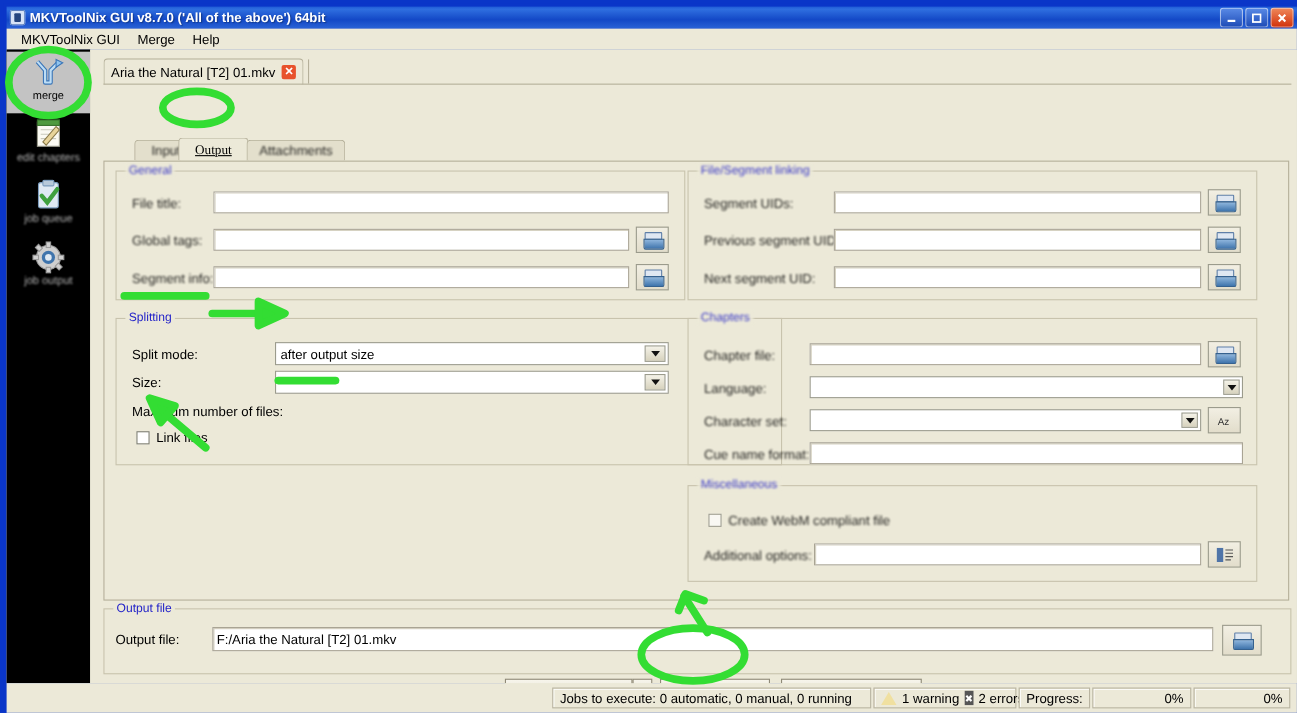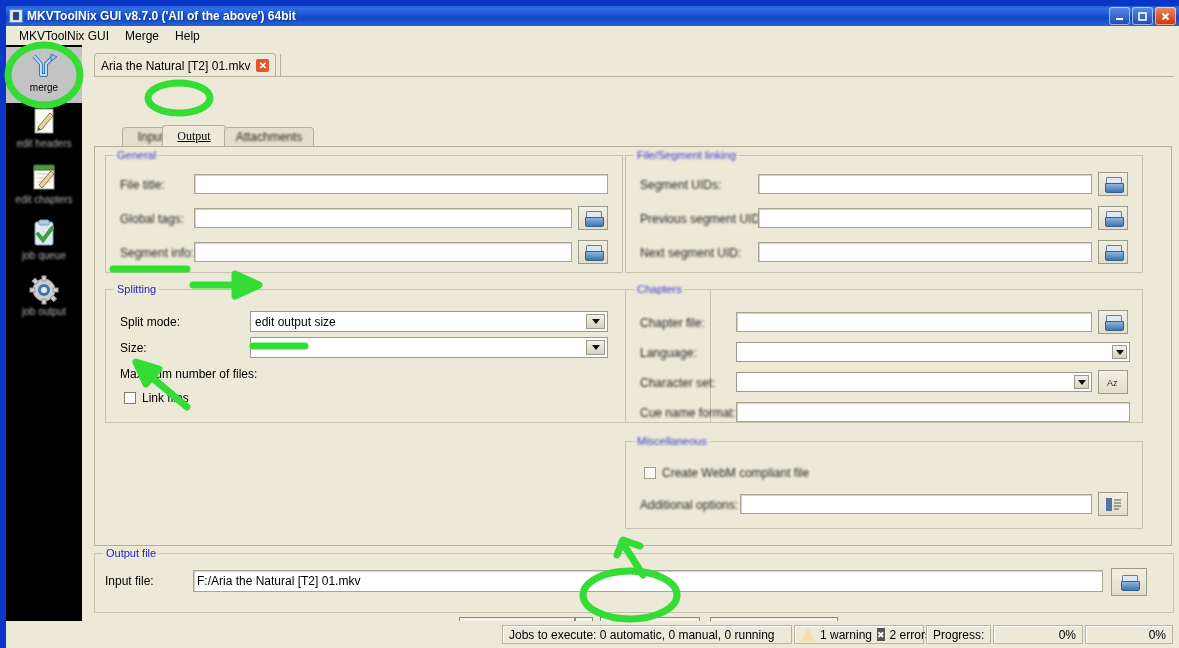--- a/index.html
+++ b/index.html
@@ -141,30 +141,20 @@
         <span class="side-ico">
           <svg viewBox="0 0 32 30" width="32" height="30">
             <path d="M6 5 L13 13 L13 24 L18 24 L18 13 L26 5" stroke="#3b76b8" stroke-width="4" fill="none" stroke-linejoin="round"></path>
             <path d="M6 5 L13 13 L13 24 L18 24 L18 13 L26 5" stroke="#bdddf5" stroke-width="2" fill="none" stroke-linejoin="round"></path>
             <path d="M23 3 L29 6 L23 10 Z" fill="#8fc4ef" stroke="#3b76b8"></path>
           </svg>
         </span>
         <span class="side-lbl">merge</span>
       </div>
 
-      <div class="side-item">
-        <span class="side-ico">
-          <svg viewBox="0 0 32 30" width="32" height="30">
-            <rect x="7" y="2" width="18" height="24" fill="#fbfaf3" stroke="#9b9b8c"></rect>
-            <path d="M10 20 L22 6 L25 9 L13 23 Z" fill="#e8d49a" stroke="#8a7a4a"></path>
-            <path d="M10 20 L13 23 L9 24 Z" fill="#6b6b6b"></path>
-          </svg>
-        </span>
-        <span class="side-lbl blur">edit headers</span>
-      </div>
 
       <div class="side-item">
         <span class="side-ico">
           <svg viewBox="0 0 32 30" width="32" height="30">
             <rect x="6" y="4" width="20" height="22" fill="#fbfaf3" stroke="#9b9b8c"></rect>
             <rect x="6" y="2" width="20" height="5" fill="#4f9a3f" stroke="#36702a"></rect>
             <g stroke="#c9c9bb">
                 <line x1="9" y1="11" x2="23" y2="11"></line>
                 <line x1="9" y1="15" x2="23" y2="15"></line>
                 <line x1="9" y1="19" x2="23" y2="19"></line>
@@ -258,21 +248,21 @@
                   <span class="bot"></span>
                 </span>
             </div>
           </div>
 
           <div class="gbox" style="left:10px;top:142px;width:606px;height:134px;">
             <span class="gtitle">Splitting</span>
 
             <span class="lbl" style="left:14px;top:25px;">Split mode:</span>
             <div class="combo" style="left:144px;top:21px;width:358px;height:21px;">
-              <span>edit output size</span>
+              <span>after output size</span>
               <span class="arrow"></span>
             </div>
 
             <span class="lbl" style="left:14px;top:51px;">Size:</span>
             <div class="combo" style="left:144px;top:47px;width:358px;height:21px;">
               <span></span>
               <span class="arrow"></span>
             </div>
 
             <span class="lbl" style="left:14px;top:77px;">Maximum number of files:</span>
@@ -375,21 +365,21 @@
                   </g>
                 </svg>
             </div>
           </div>
 
         </div>
       </div>
 
       <div class="outbox">
         <span class="gtitle">Output file</span>
-        <span class="lbl" style="left:10px;top:20px;">Input file:</span>
+        <span class="lbl" style="left:10px;top:20px;">Output file:</span>
         <div class="inp sunken" style="left:98px;top:16px;width:910px;height:22px;">
           <span>F:/Aria the Natural [T2] 01.mkv</span>
         </div>
         <div class="iconbtn" style="left:1016px;top:14px;width:34px;height:26px;">
           <span class="folder">
               <span class="top"></span>
               <span class="bot"></span>
             </span>
         </div>
       </div>

